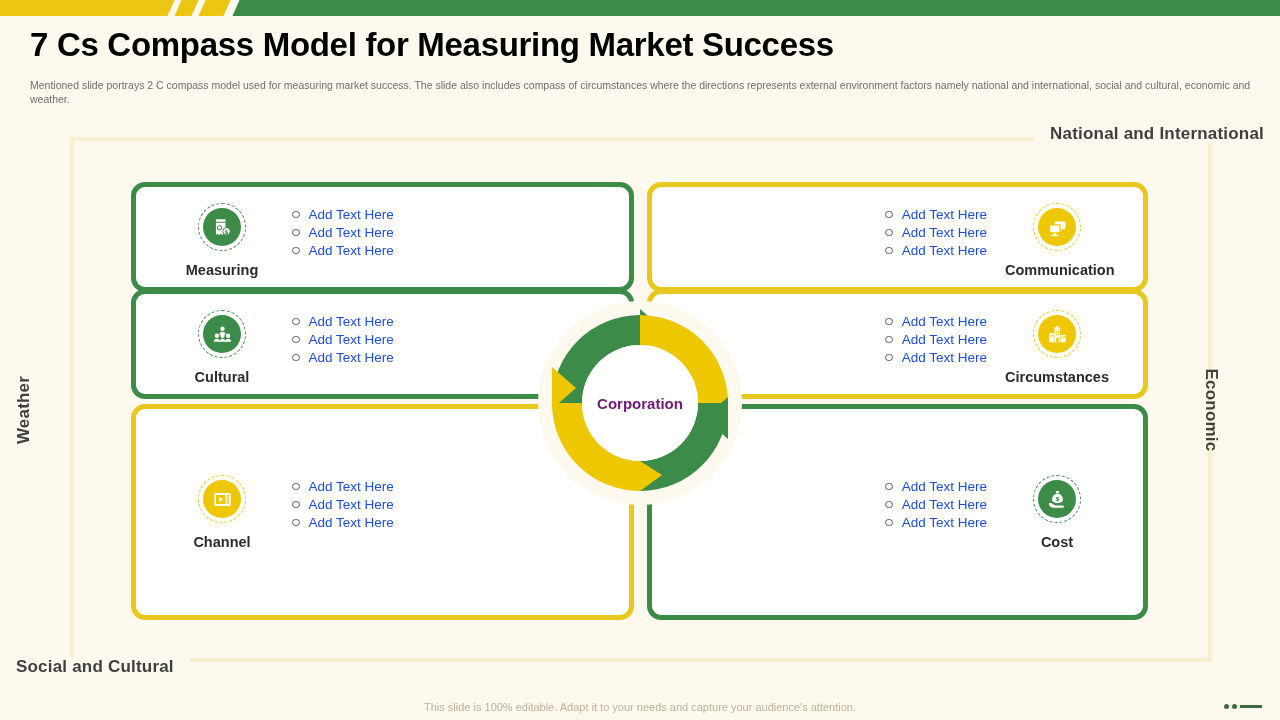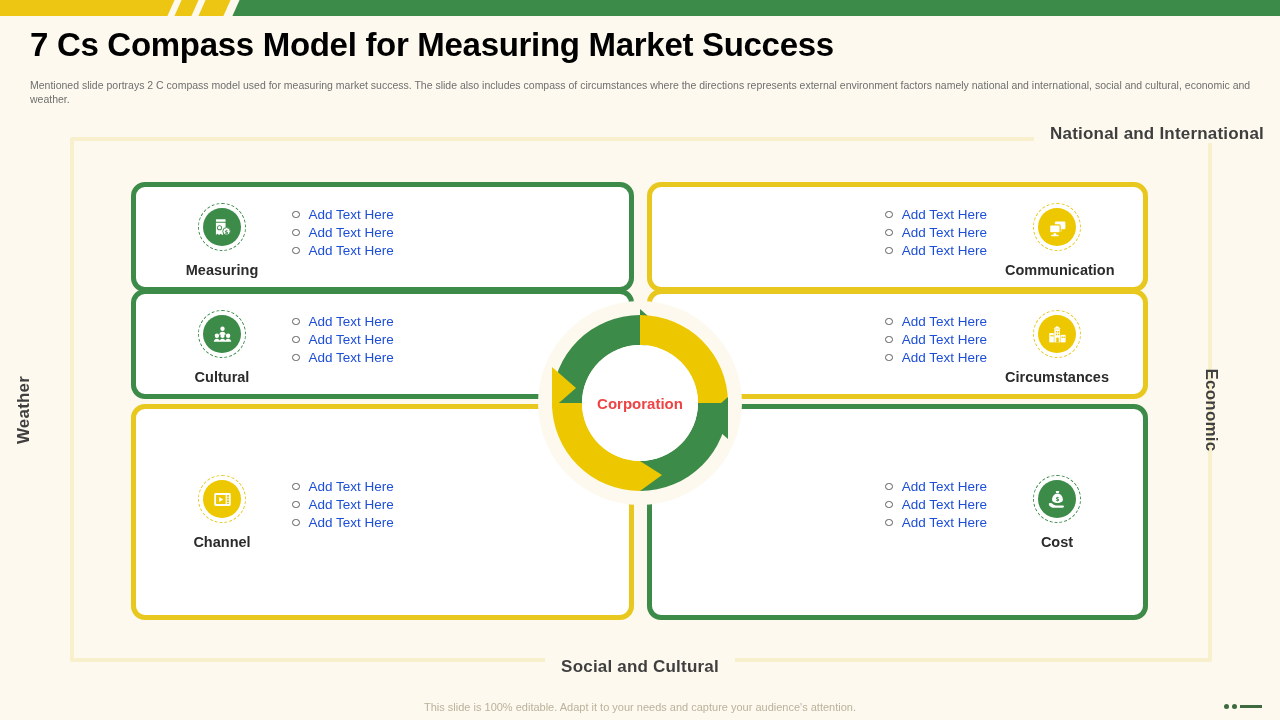--- a/index.html
+++ b/index.html
@@ -33,21 +33,21 @@
     position:absolute;left:70px;top:137px;width:1142px;height:525px;
     border:4px solid #f8f0cd;border-radius:2px;box-sizing:border-box;
   }
 
   .axis-label{
     position:absolute;font-size:17px;font-weight:bold;color:#3f3f3f;
     letter-spacing:0.2px;white-space:nowrap;
   }
   .axis-top{left:0;right:0;top:124px;text-align:right;}
   .axis-top span{background:#fdf9ee;padding:0 16px;}
-  .axis-bottom{left:0;right:0;top:657px;text-align:center;}
+  .axis-bottom{left:0;right:0;top:657px;text-align:left;}
   .axis-bottom span{background:#fdf9ee;padding:0 16px;}
   .axis-left{
     left:-10px;top:400px;transform:rotate(-90deg);transform-origin:center;
   }
   .axis-right{
     left:1170px;top:400px;transform:rotate(90deg);transform-origin:center;
   }
 
   
   .card{
@@ -106,21 +106,21 @@
 
   
   .wheel{
     position:absolute;left:538px;top:301px;width:204px;height:204px;
     background:#fdf9ee;border-radius:50%;
   }
   .wheel svg{display:block;}
   .wheel-label{
     position:absolute;left:0;top:0;width:204px;height:204px;
     display:flex;align-items:center;justify-content:center;
-    font-size:15px;font-weight:bold;color:#ef4444;
+    font-size:15px;font-weight:bold;color:#701a75;
   }
 
   
   .footer-note{
     position:absolute;left:0;right:0;top:701px;text-align:center;
     font-size:11px;color:#b9b29c;
   }
   .footer-dots{position:absolute;right:18px;top:704px;display:flex;align-items:center;gap:3px;}
   .fd-dot{width:5px;height:5px;border-radius:50%;background:#3d6b3f;}
   .fd-dash{width:22px;height:2.5px;background:#3d6b3f;}

